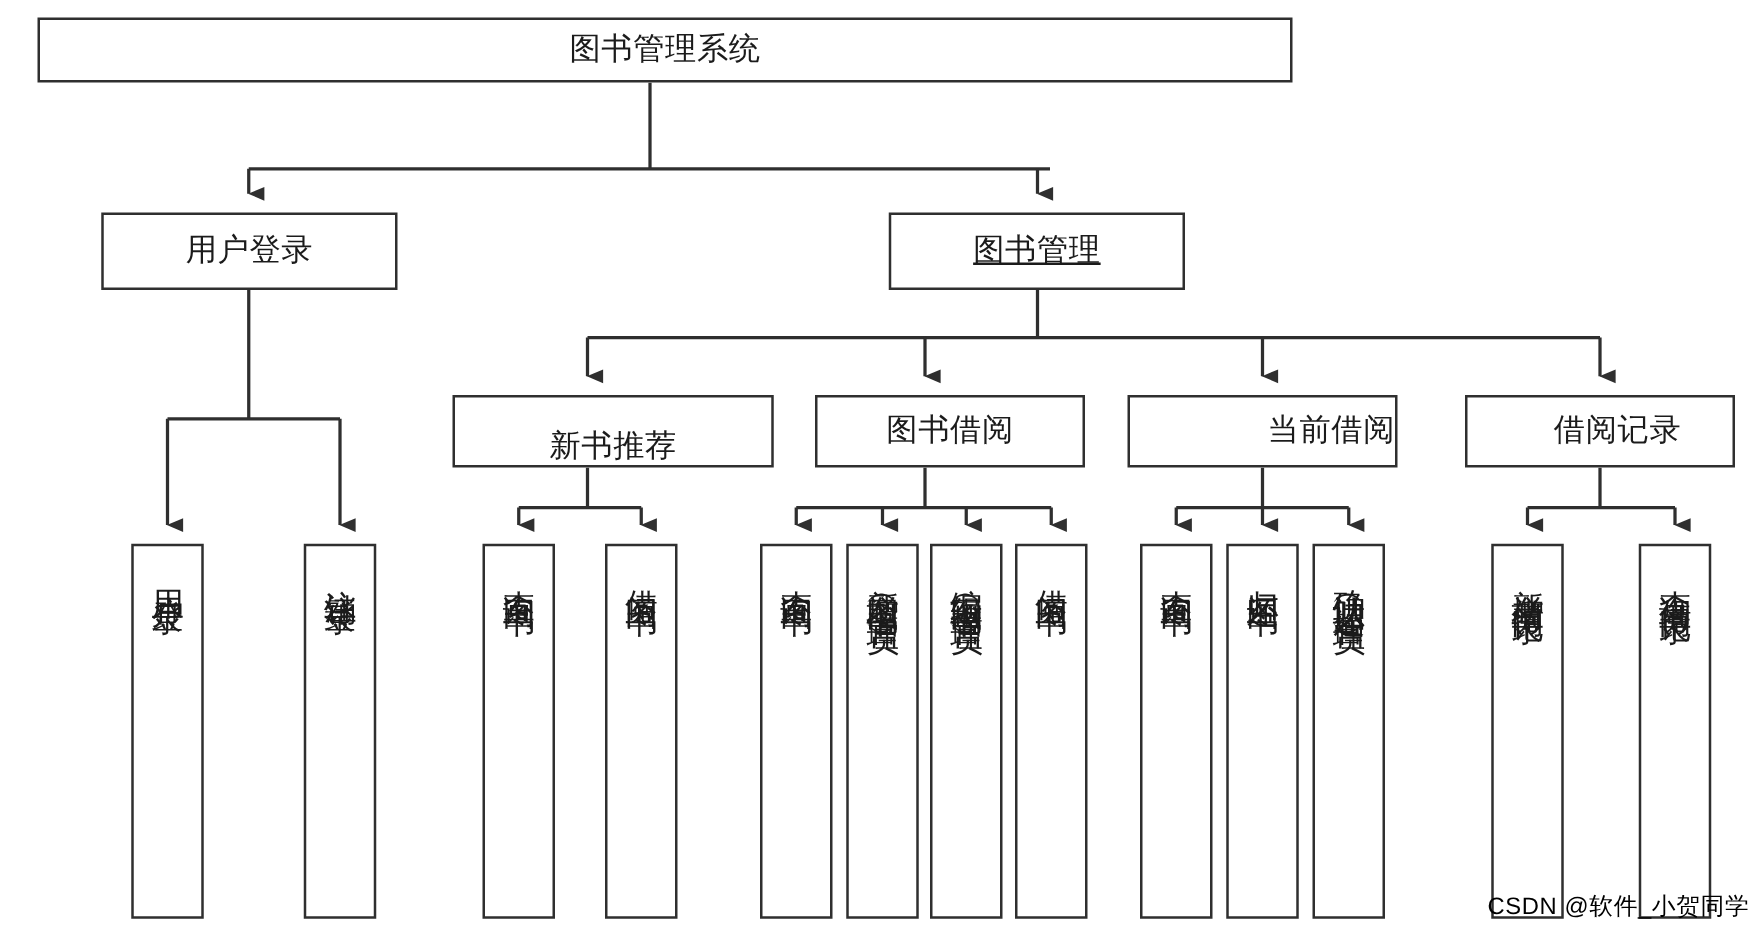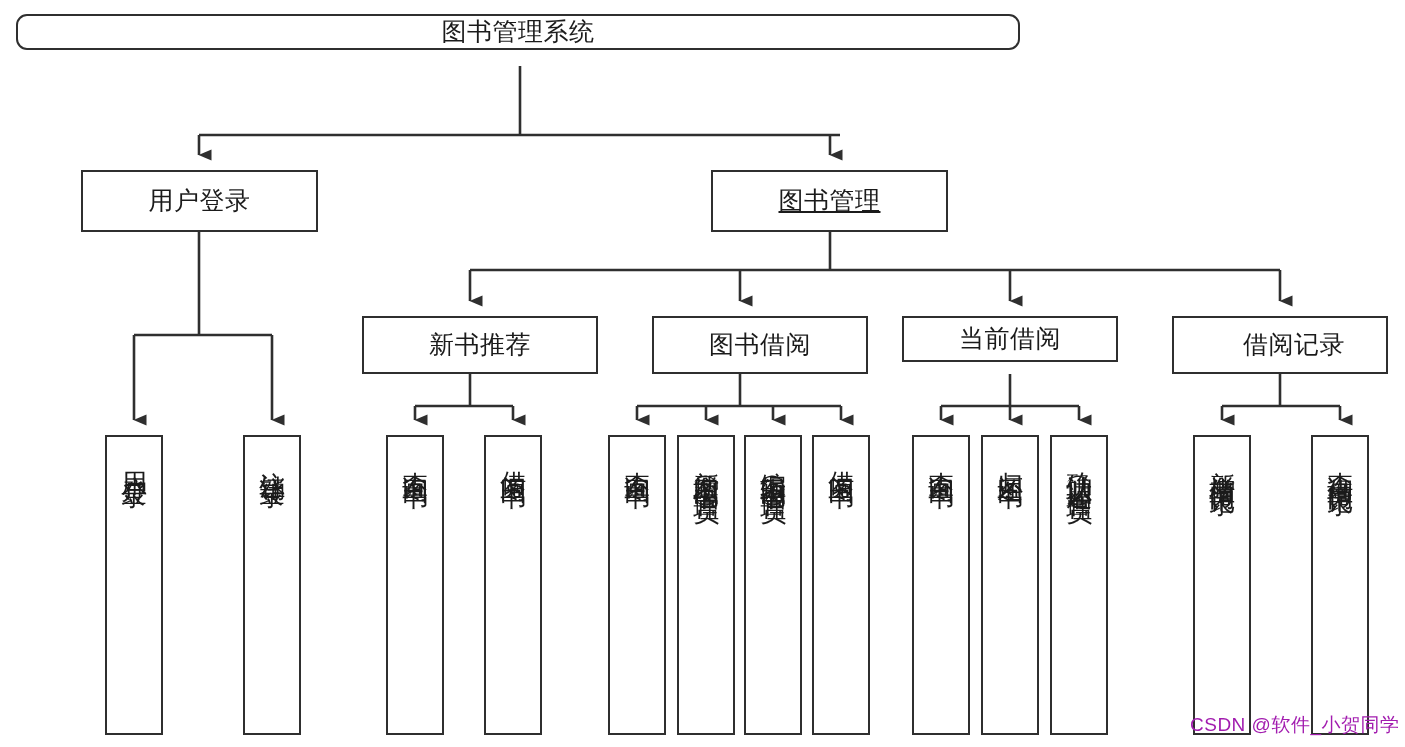--- a/index.html
+++ b/index.html
@@ -63,21 +63,21 @@
     line-height: 1.05;
     letter-spacing: 4px;
     text-align: left;
     white-space: nowrap;
   }
   .watermark {
     position: absolute;
     left: 1190px;
     top: 712px;
     font-size: 19px;
-    color: #a21caf;
+    color: #000000;
     letter-spacing: 0.5px;
     white-space: nowrap;
     z-index: 5;
     pointer-events: none;
   }
 </style>
 </head>
 <body>
 
 <div id="canvas">
@@ -125,38 +125,38 @@
       <path d="M1010,406 L1010,420" marker-end="url(#arrow)"></path>
       <path d="M1079,406 L1079,420" marker-end="url(#arrow)"></path>
 
       <path d="M1280,374 L1280,406"></path>
       <path d="M1222,406 L1340,406"></path>
       <path d="M1222,406 L1222,420" marker-end="url(#arrow)"></path>
       <path d="M1340,406 L1340,420" marker-end="url(#arrow)"></path>
     </g>
   </svg>
 
-  <div class="node root h" style="left:16px; top:14px; width:1004px; height:36px;border-radius:11px;">
+  <div class="node root h" style="left:30px; top:14px; width:1004px; height:52px;">
     <span class="node-label">图书管理系统</span>
   </div>
 
   <div class="node h" style="left:81px; top:170px; width:237px; height:62px;">
     <span class="node-label">用户登录</span>
   </div>
   <div class="node h" style="left:711px; top:170px; width:237px; height:62px;text-decoration:underline;">
     <span class="node-label">图书管理</span>
   </div>
 
-  <div class="node h" style="left:362px; top:316px; width:236px; height:58px;">
+  <div class="node h" style="left:362px; top:316px; width:257px; height:58px;align-items:flex-end;">
     <span class="node-label">新书推荐</span>
   </div>
   <div class="node h" style="left:632px; top:316px; width:216px; height:58px;margin-left:20px;">
     <span class="node-label">图书借阅</span>
   </div>
-  <div class="node h" style="left:902px; top:316px; width:216px; height:46px;">
+  <div class="node h" style="left:902px; top:316px; width:216px; height:58px;justify-content:flex-end;">
     <span class="node-label">当前借阅</span>
   </div>
   <div class="node h" style="left:1172px; top:316px; width:216px; height:58px;padding-left:28px;">
     <span class="node-label">借阅记录</span>
   </div>
 
   <div class="node v" style="left:105px; top:435px; width:58px; height:300px;">
     <span class="node-label">用户登录</span>
   </div>
   <div class="node v" style="left:243px; top:435px; width:58px; height:300px;">

